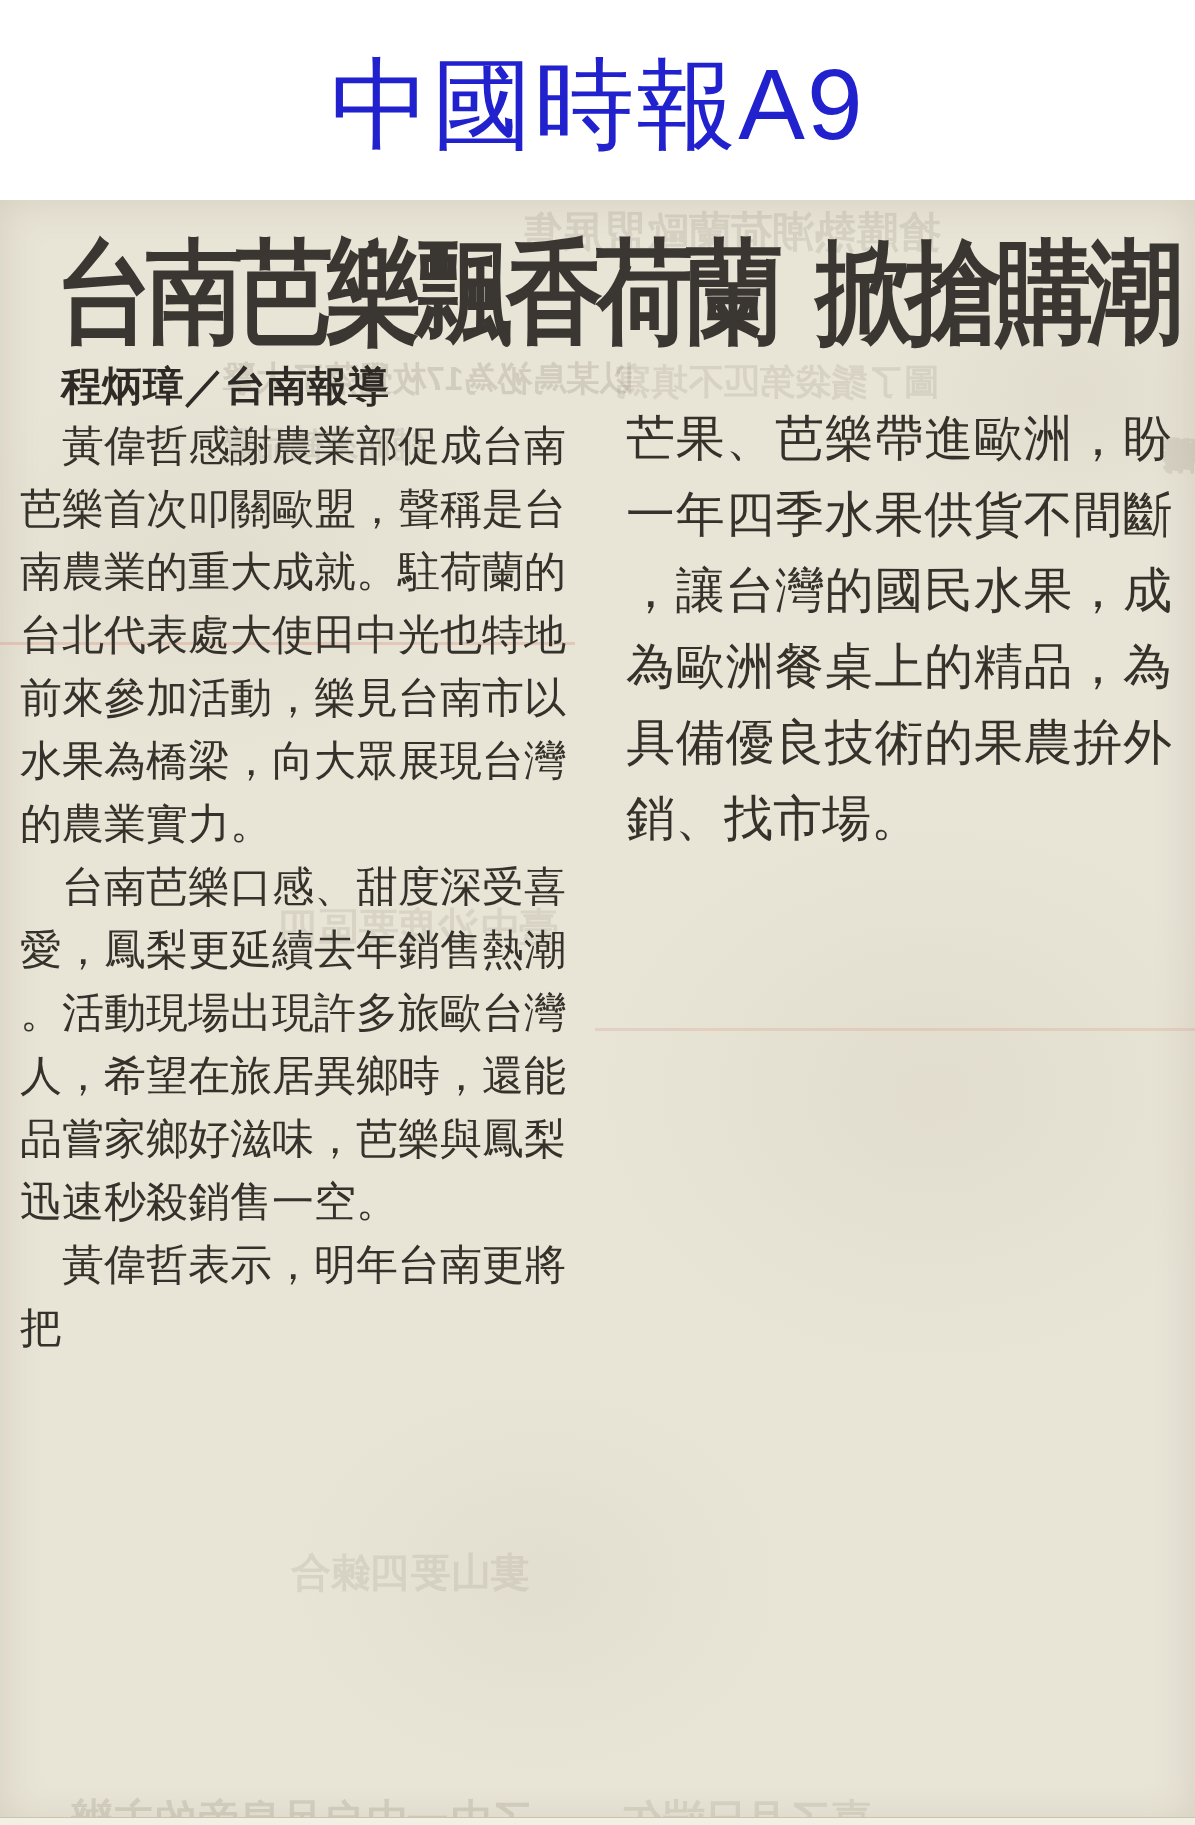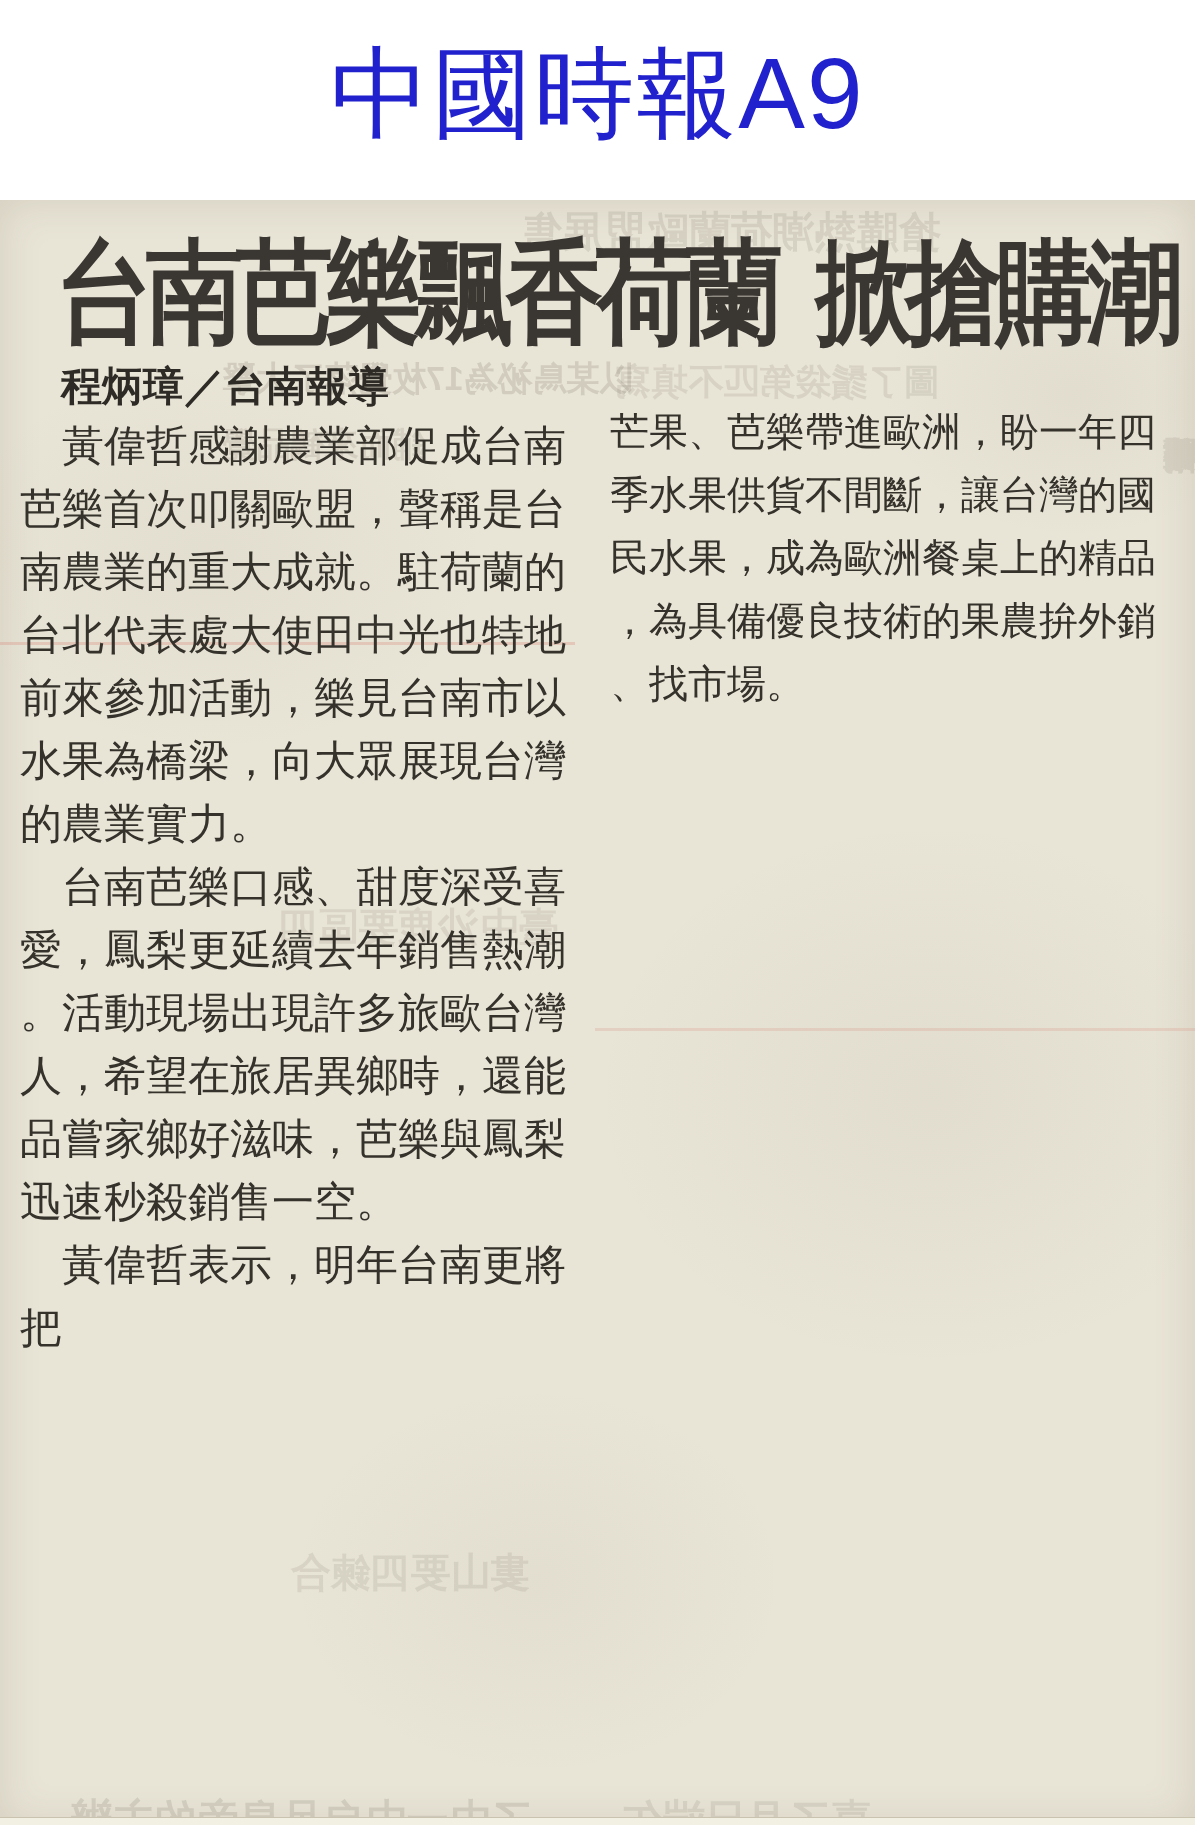--- a/index.html
+++ b/index.html
@@ -9,21 +9,21 @@
     overflow:hidden;
     font-family:"Liberation Sans", sans-serif;
     background:#ffffff;
   }
   
   .masthead{
     position:absolute;left:0;top:0;width:1195px;height:200px;
     background:#ffffff;text-align:center;
   }
   .masthead-title{
-    margin:0;padding-top:38px;
+    margin:11px;padding-top:38px;
     font-size:100px;line-height:110px;font-weight:500;
     letter-spacing:2px;
     color:#2121ce;
     white-space:nowrap;
   }
   
   .clipping{
     position:absolute;left:0;top:200px;width:1195px;height:1625px;
     background:
       radial-gradient(ellipse 420px 300px at 18% 22%, rgba(125,112,88,0.05), transparent 65%),
@@ -49,21 +49,21 @@
     color:#35322c;
   }
   .col{width:546px;}
   .col p{
     margin:0;
     text-indent:1em;
     text-align:justify;text-align-last:left;
     word-break:break-all;line-break:anywhere;
   }
   .col-left{font-size:42px;line-height:63px;}
-  .col-right{font-size:39px;line-height:63px;padding-top:42px;}
+  .col-right{font-size:49px;line-height:76px;padding-top:42px;margin-left:16px;}
   .col-right p:first-child{text-indent:0;}
   .byline{
     font-size:41px;line-height:56px;font-weight:700;
     text-indent:38px;margin:0 0 46px 0;
     color:#2e2b26;
   }
   
   .ghost{
     position:absolute;
     color:#6b6354;

